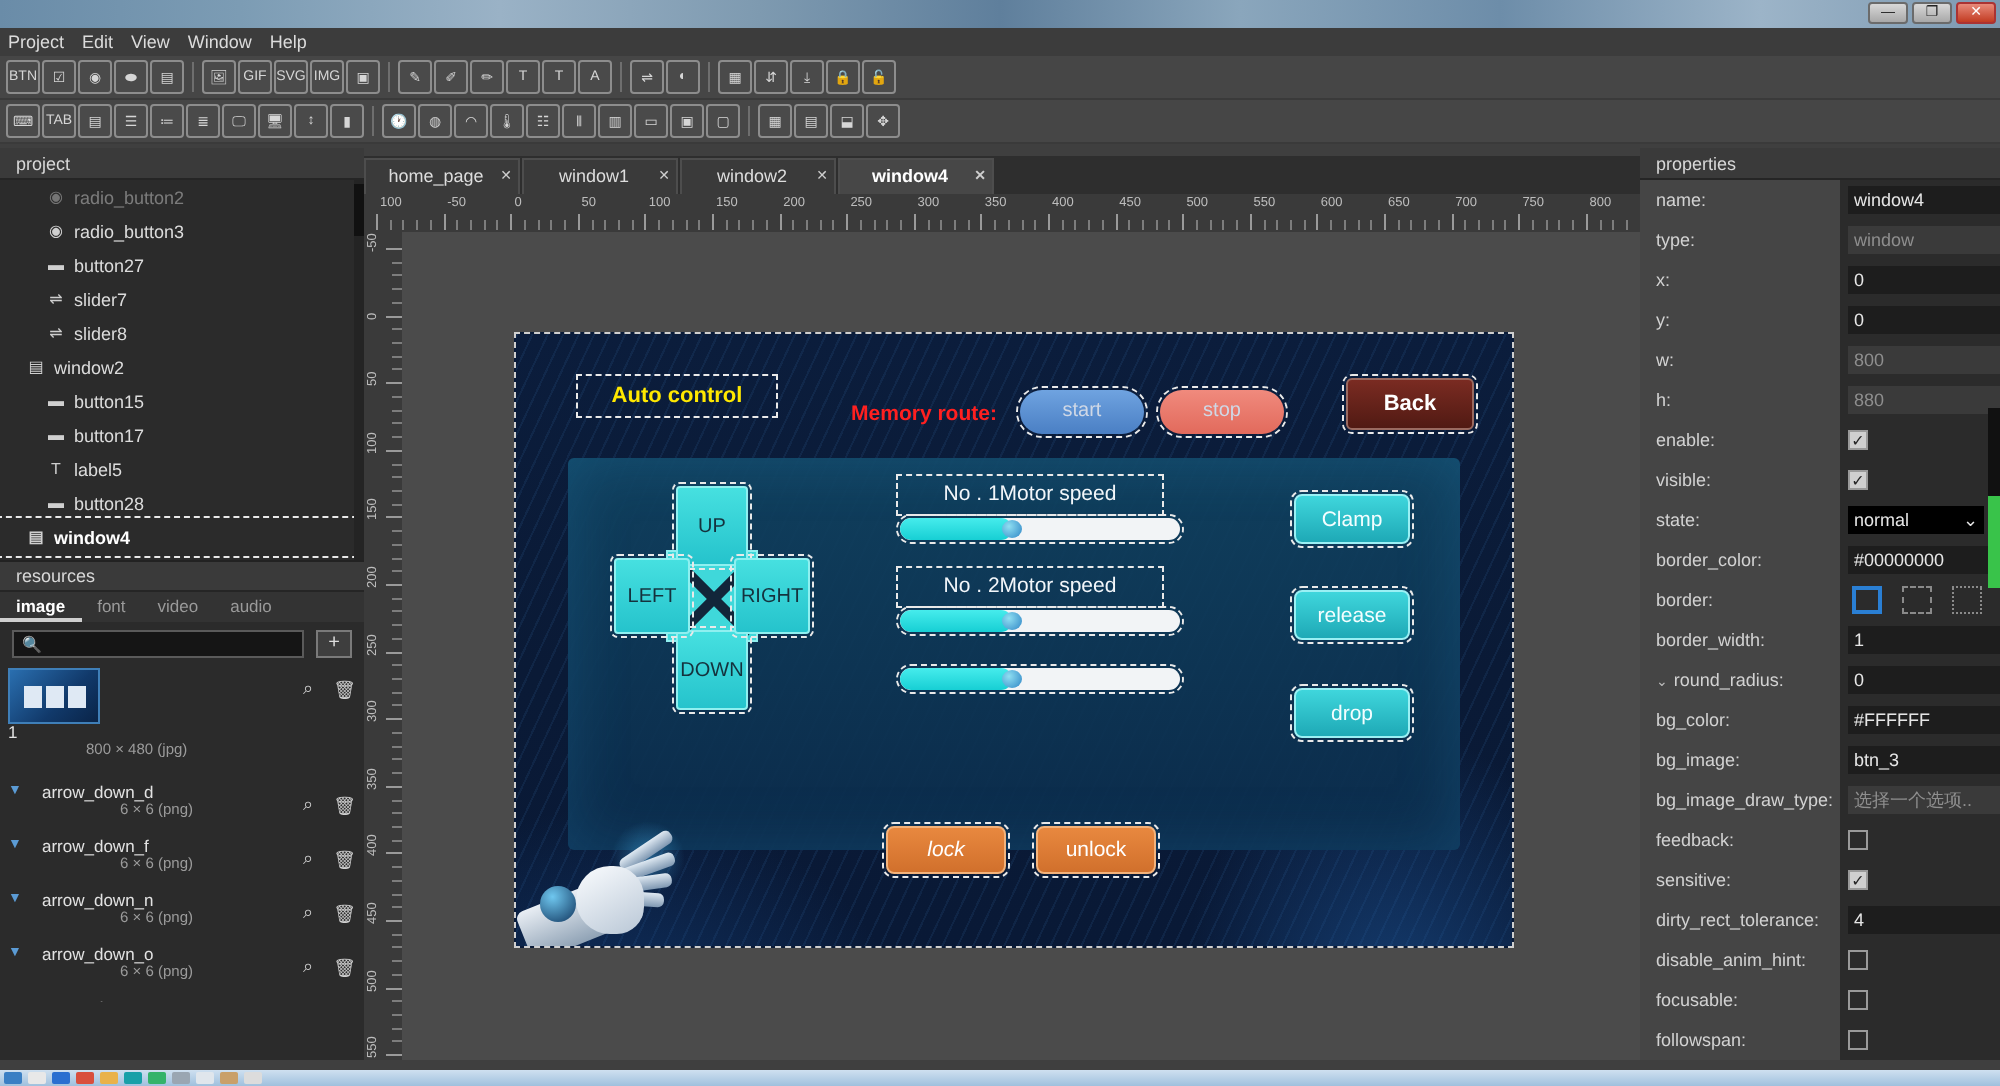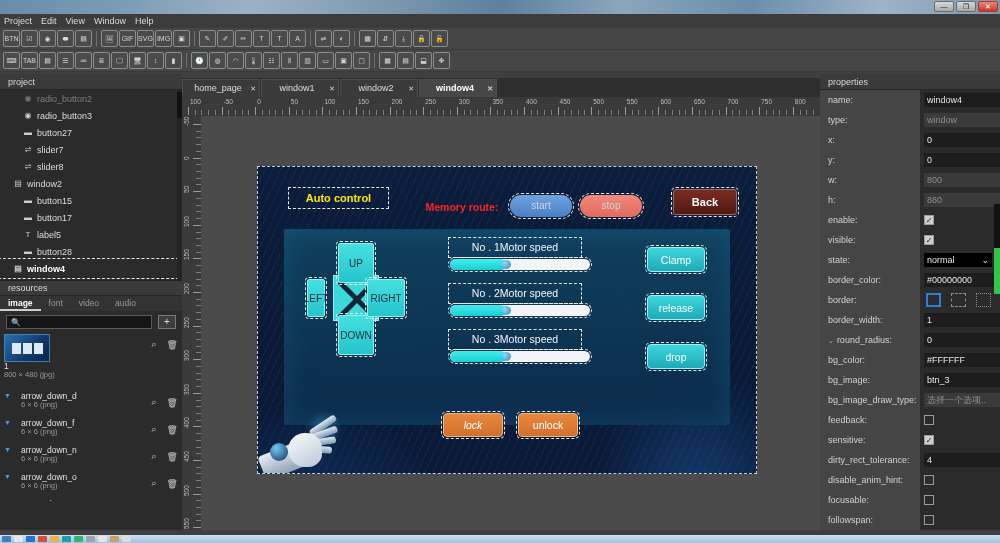--- a/index.html
+++ b/index.html
@@ -65,21 +65,21 @@
   .searchbox { flex:1; height:14px; background:#151515; border:1px solid #5a5a5a;
     display:flex; align-items:center; padding-left:4px; color:#888; font-size:8px; }
   .addbtn { width:18px; height:14px; border:1px solid #7a7a7a; background:#3e3e3e;
     color:#ddd; font-size:10px; text-align:center; line-height:12px; }
   .reslist { height:168px; overflow:hidden; }
   .resitem { display:flex; align-items:flex-start; padding:1px 4px 0 4px; height:27px; }
   .resthumb { width:14px; height:12px; margin-right:3px; flex:0 0 auto;
     background:linear-gradient(135deg,#1d3f6e,#0d2votes); }
   .resmeta { flex:1; line-height:1.05; }
   .resname { font-size:8.5px; color:#e2e2e2; white-space:nowrap; }
-  .ressize { font-size:7.5px; color:#9b9b9b; }
+  .ressize { font-size:7.5px; color:#9b9b9b;margin-left:39px; }
   .resacts { display:flex; gap:10px; align-items:center; padding-top:5px; color:#cfcfcf; font-size:9px; }
   .firstres { height:58px; }
   .bigthumb { width:46px; height:28px; flex:0 0 auto;
     background:linear-gradient(135deg,#2a6fb0 0%,#11396a 60%,#0a2448 100%);
     border:1px solid #3f7fb8; display:flex; align-items:center; justify-content:center; gap:2px; }
   .bigthumb i { width:9px; height:11px; background:#dfe9f4; display:block; }
 
   
   .ruler-h { position:absolute; left:182px; top:97px; width:638px; height:19px;
     background:#3a3a3a; overflow:hidden; }
@@ -129,21 +129,21 @@
     background:linear-gradient(180deg,#7a2b22,#511a13); border:1px solid #9a6a60;
     border-radius:3px; color:#fff; font-size:11px; font-weight:bold;
     text-align:center; line-height:25px; }
 
   .dpad { position:absolute; left:49px; top:76px; width:96px; height:112px; }
   .dkey { position:absolute; background:linear-gradient(180deg,#46e0e0,#25c3cc);
     border:1px solid #8ff0f0; color:#15323d; font-size:10px;
     display:flex; align-items:center; justify-content:center; border-radius:2px; }
   .dkey.up    { left:31px; top:0px;  width:36px; height:40px; }
   .dkey.down  { left:31px; top:72px; width:36px; height:40px; }
-  .dkey.left  { left:0px;  top:36px; width:18px; height:38px; }
+  .dkey.left  { left:0px;  top:36px; width:38px; height:38px; }
   .dkey.right { left:60px; top:36px; width:38px; height:38px; }
   .dcross { position:absolute; left:26px; top:32px; width:46px; height:46px;
     background:#3fd8da; border:1px solid #8ff0f0; }
   .dcross:before, .dcross:after { content:""; position:absolute; left:-2px; top:21px;
     width:50px; height:5px; background:#12263a; }
   .dcross:before { transform:rotate(45deg); }
   .dcross:after  { transform:rotate(-45deg); }
 
   .sl-group { position:absolute; }
   .sl-label { width:130px; height:17px; color:#f2f6fa; font-size:10.5px;
@@ -653,21 +653,20 @@
         </div>
       </div>
       <div class="sl-group" style="left:192px; top:118px;">
         <div class="sl-label sel">No . 2Motor speed</div>
         <div class="sl-track sel">
           <div class="sl-fill" style="width: 40%;"></div>
           <div class="sl-knob" style="left: calc(40% - 5px);"></div>
         </div>
       </div>
       <div class="sl-group" style="left:192px; top:164px;">
-        <div class="sl-label sel">No . 3Motor speed</div>
         <div class="sl-track sel">
           <div class="sl-fill" style="width: 40%;"></div>
           <div class="sl-knob" style="left: calc(40% - 5px);"></div>
         </div>
       </div>
 
       <div class="btn-cy sel" style="left:389px; top:80px;">Clamp</div>
       <div class="btn-cy sel" style="left:389px; top:128px;">release</div>
       <div class="btn-cy sel" style="left:389px; top:177px;">drop</div>
 

